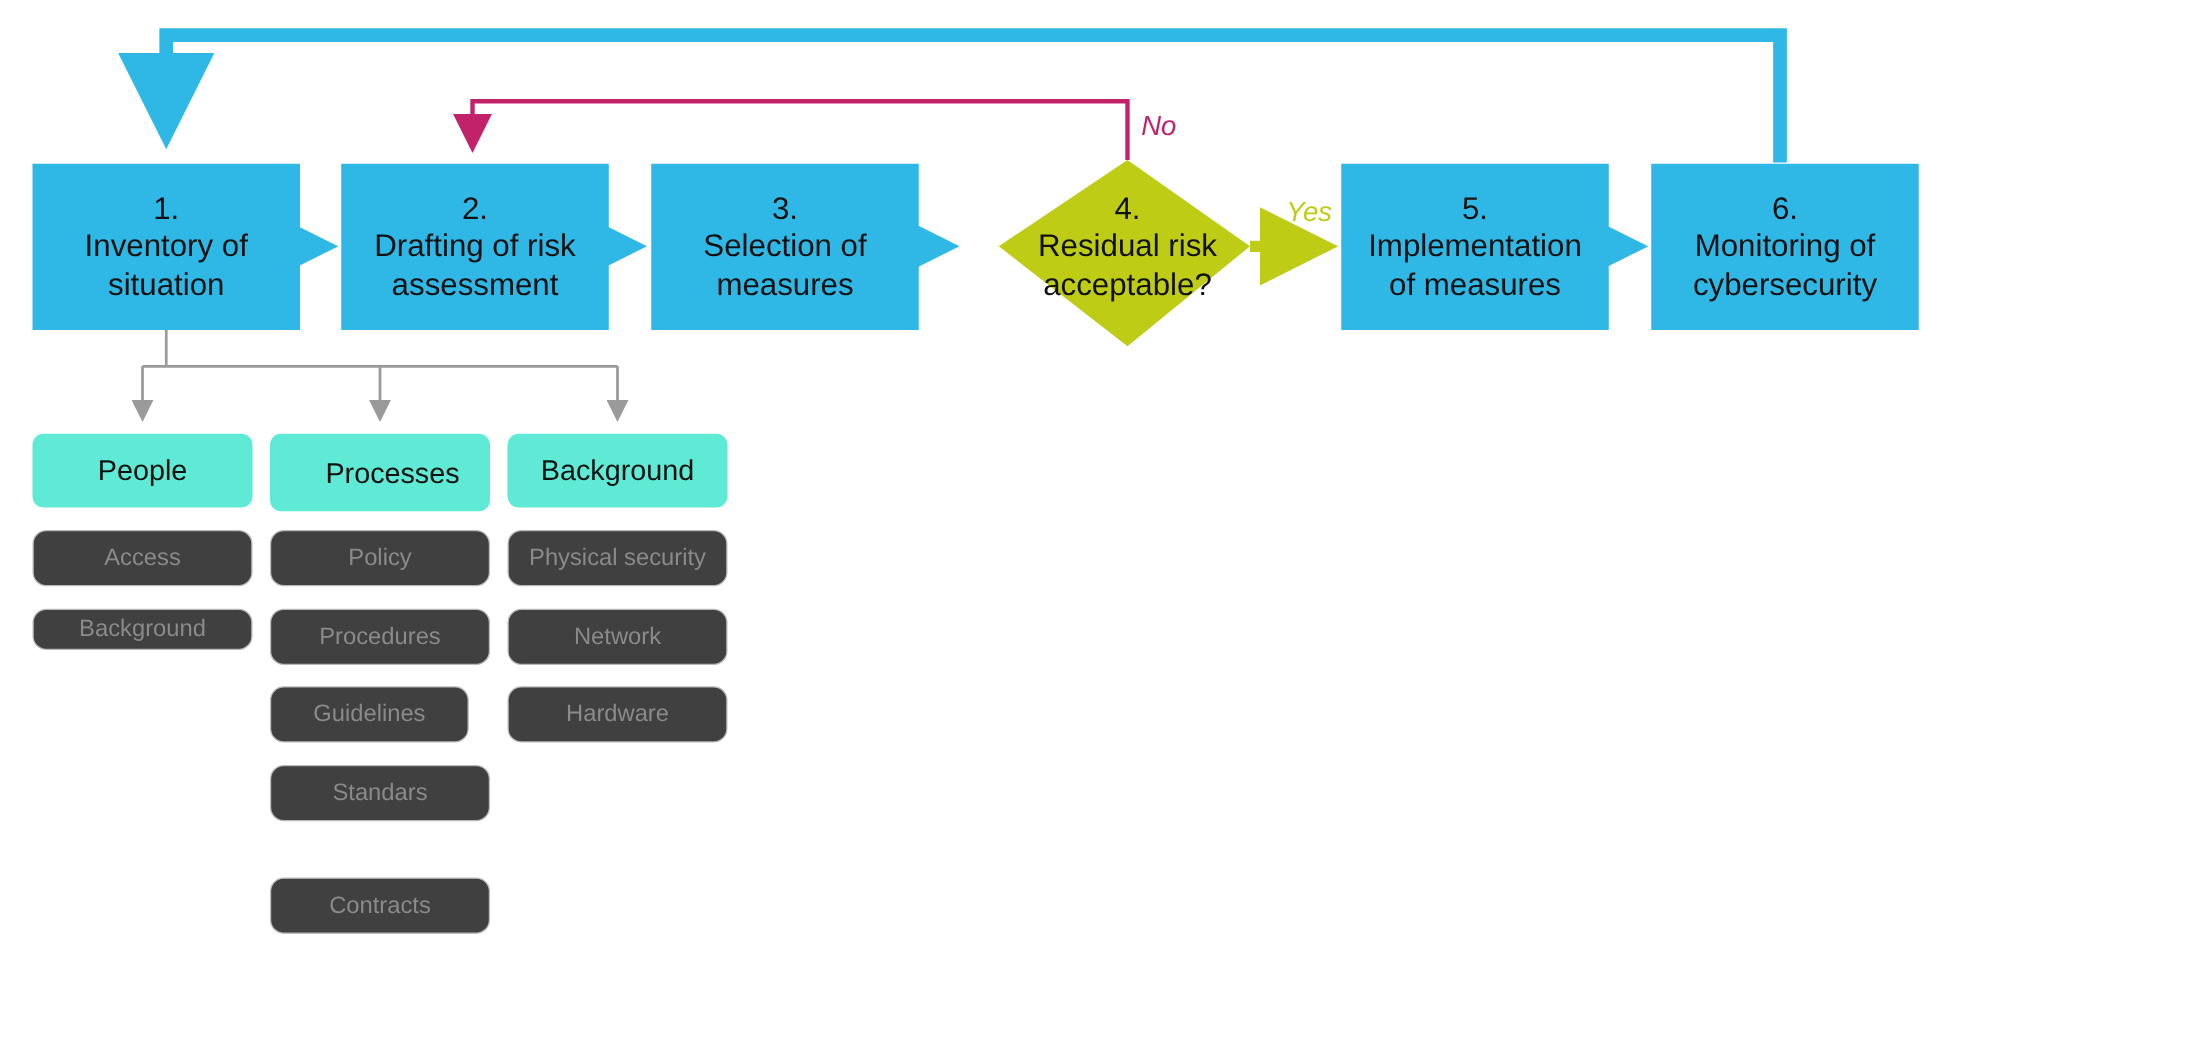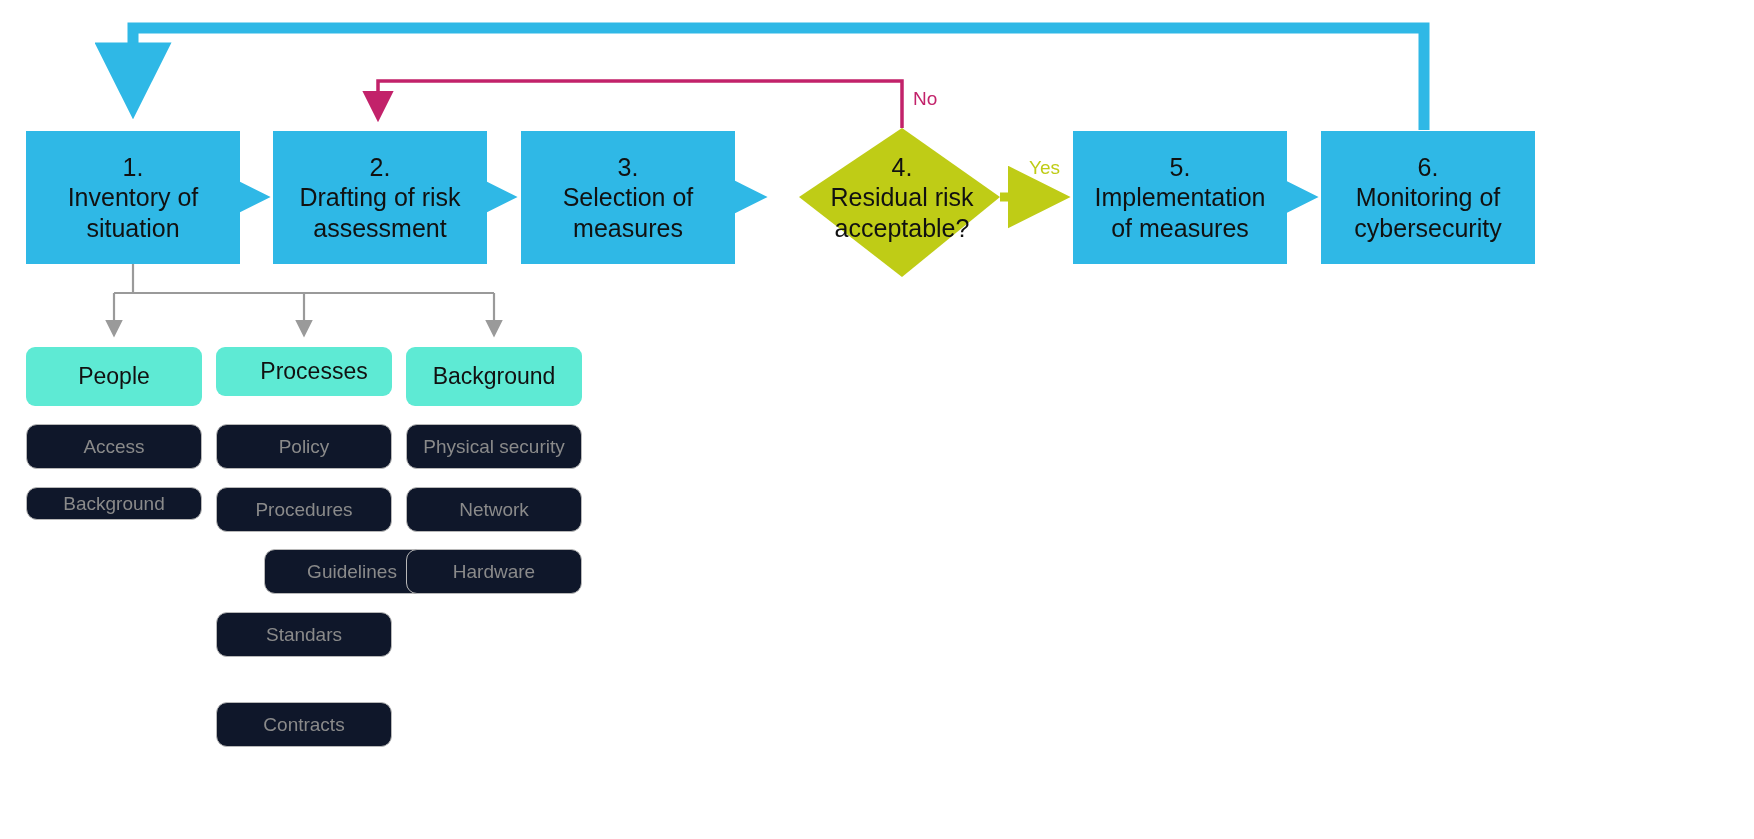--- a/index.html
+++ b/index.html
@@ -53,29 +53,30 @@
     white-space: pre-line;
     pointer-events: none;
   }
   .category-box {
     background: #5eead4;
     border-radius: 9px;
     font-size: 23px;
     color: #111111;
   }
   .item-box {
-    background: #0f172a;
+    background: #404040;
     border: 1.5px solid #b8b8b8;
     border-radius: 11px;
     font-size: 19px;
     color: #8a8a8a;
   }
   .edge-label {
     position: absolute;
-    font-size: 19px;
+    font-size: 22px;
+    font-style: italic;
     font-family: "Liberation Sans", sans-serif;
     white-space: nowrap;
   }
   .label-no { color: #c2226a; }
   .label-yes { color: #bfcc16; }
 </style>
 </head>
 <body>
 
 <div id="canvas">
@@ -178,42 +179,42 @@
   </div>
 
   <div class="edge-label label-yes" style="left:1029px; top:157px;">
     <span>Yes</span>
   </div>
 
   <div class="node category-box" style="left:26px; top:347px; width:176px; height:59px;">
     <span>People</span>
   </div>
 
-  <div class="node category-box" style="left:216px; top:347px; width:176px; height:49px;padding-left:20px;">
+  <div class="node category-box" style="left:216px; top:347px; width:176px; height:62px;padding-left:20px;">
     <span>Processes</span>
   </div>
 
   <div class="node category-box" style="left:406px; top:347px; width:176px; height:59px;">
     <span>Background</span>
   </div>
 
   <div class="node item-box" style="left:26px; top:424px; width:176px; height:45px;">
     <span>Access</span>
   </div>
   <div class="node item-box" style="left:26px; top:487px; width:176px; height:33px;">
     <span>Background</span>
   </div>
 
   <div class="node item-box" style="left:216px; top:424px; width:176px; height:45px;">
     <span>Policy</span>
   </div>
   <div class="node item-box" style="left:216px; top:487px; width:176px; height:45px;">
     <span>Procedures</span>
   </div>
-  <div class="node item-box" style="left:216px; top:549px; width:176px; height:45px;margin-left:48px;">
+  <div class="node item-box" style="left:216px; top:549px; width:159px; height:45px;">
     <span>Guidelines</span>
   </div>
   <div class="node item-box" style="left:216px; top:612px; width:176px; height:45px;">
     <span>Standars</span>
   </div>
   <div class="node item-box" style="left:216px; top:674px; width:176px; height:45px;margin-top:28px;">
     <span>Contracts</span>
   </div>
 
   <div class="node item-box" style="left:406px; top:424px; width:176px; height:45px;">

